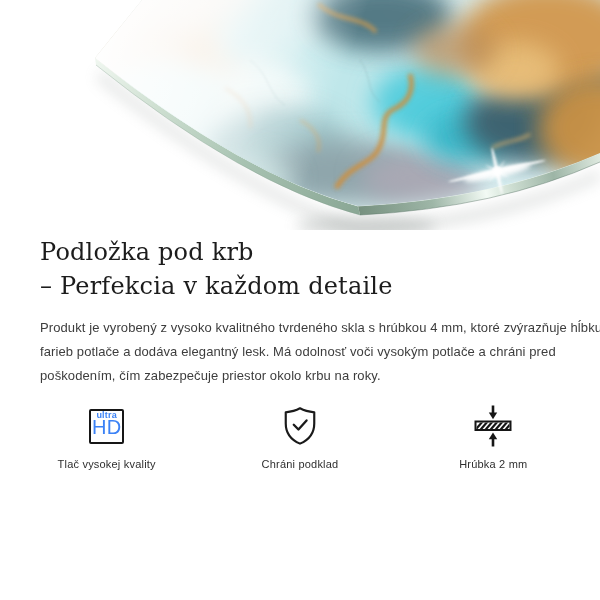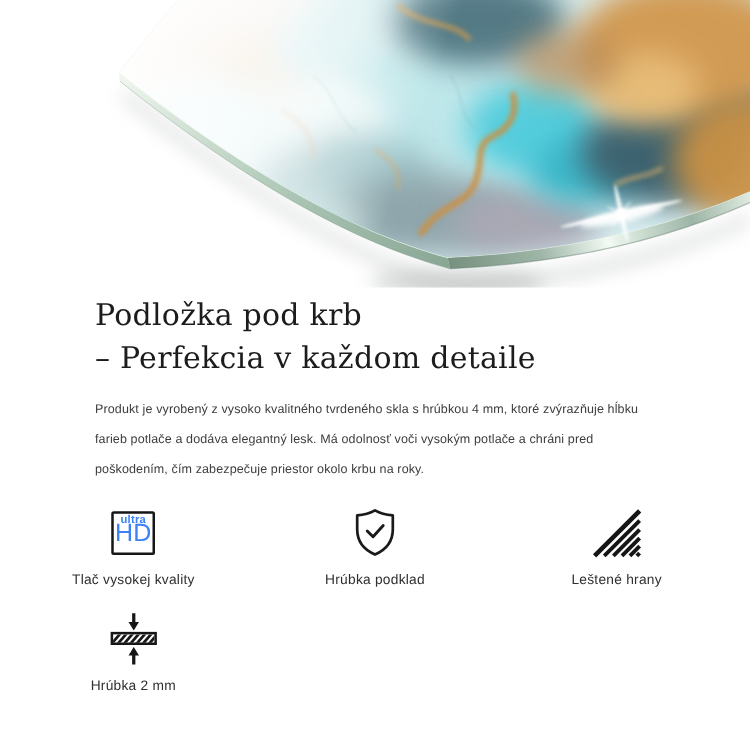--- a/index.html
+++ b/index.html
@@ -2,29 +2,29 @@
 <html><head>
 <meta charset="utf-8">
 <style>
   html,body{margin:0;padding:0;}
   body{
     width:600px;height:600px;background:#ffffff;overflow:hidden;
     font-family:"Liberation Sans",sans-serif;color:#222;
   }
   .hero{position:relative;width:600px;height:230px;background:#fff;}
   .hero svg{display:block;}
-  .content{padding:0 40px;margin-left:36px;}
+  .content{padding:0 40px;}
   .page-title{
     font-family:"DejaVu Serif",serif;font-weight:400;
     font-size:24px;line-height:34px;letter-spacing:.2px;
     color:#1c1c1c;margin:5px 0 0 0;
   }
   .desc{margin-top:13px;}
   .desc-line{
-    font-size:10px;line-height:24px;letter-spacing:.1px;color:#3d3d3d;
+    font-size:13px;line-height:24px;letter-spacing:.1px;color:#3d3d3d;
     white-space:nowrap;
   }
   .features{
     width:580px;margin:14px auto 0 auto;
     display:grid;grid-template-columns:repeat(3,1fr);row-gap:17px;
   }
   .feature{display:flex;flex-direction:column;align-items:center;}
   .f-icon{height:48px;display:flex;align-items:center;justify-content:center;}
   .f-label{margin-top:8px;font-size:11px;letter-spacing:.2px;color:#2f2f2f;}
   
@@ -177,37 +177,24 @@
     <div class="f-label">Tlač vysokej kvality</div>
   </div>
 
   <div class="feature">
     <div class="f-icon">
       <svg width="38" height="42" viewBox="0 0 44 48" class="ico" stroke-width="2.5" stroke-linejoin="round">
         <path d="M22,3.5 C26.5,6 32.5,7.6 38.5,8.2 V21 C38.5,32.6 31.8,40.2 22,44.4 C12.2,40.2 5.5,32.6 5.5,21 V8.2 C11.5,7.6 17.5,6 22,3.5 Z"></path>
         <path d="M14.8,22.6 L20.2,28 L29.6,17.6" stroke-width="2.7" stroke-linecap="round"></path>
       </svg>
     </div>
-    <div class="f-label">Hrúbka podklad</div>
-  </div>
-
-
-  <div class="feature">
-    <div class="f-icon">
-      <svg width="42" height="42" viewBox="0 0 46 46" stroke="#161616" fill="none" stroke-linecap="butt">
-        <line x1="4" y1="43.5" x2="43.5" y2="4" stroke-width="4"></line>
-        <line x1="12.5" y1="43.5" x2="43.5" y2="12.5" stroke-width="3.4"></line>
-        <line x1="20.5" y1="43.5" x2="43.5" y2="20.5" stroke-width="3.4"></line>
-        <line x1="28" y1="43.5" x2="43.5" y2="28" stroke-width="3.4"></line>
-        <line x1="35" y1="43.5" x2="43.5" y2="35" stroke-width="3.4"></line>
-        <line x1="41" y1="43.5" x2="43.5" y2="41" stroke-width="3.4"></line>
-      </svg>
-    </div>
-    <div class="f-label">Leštené hrany</div>
-  </div>
+    <div class="f-label">Chráni podklad</div>
+  </div>
+
+
 
   <div class="feature">
     <div class="f-icon">
       <svg width="46" height="46" viewBox="0 0 46 46" stroke="#161616" fill="none">
         <defs>
           <clipPath id="barClip">
               <rect x="6.5" y="19.5" width="33" height="6.6"></rect>
             </clipPath>
         </defs>
         <rect x="5.5" y="18.5" width="35" height="8.5" stroke-width="2"></rect>

